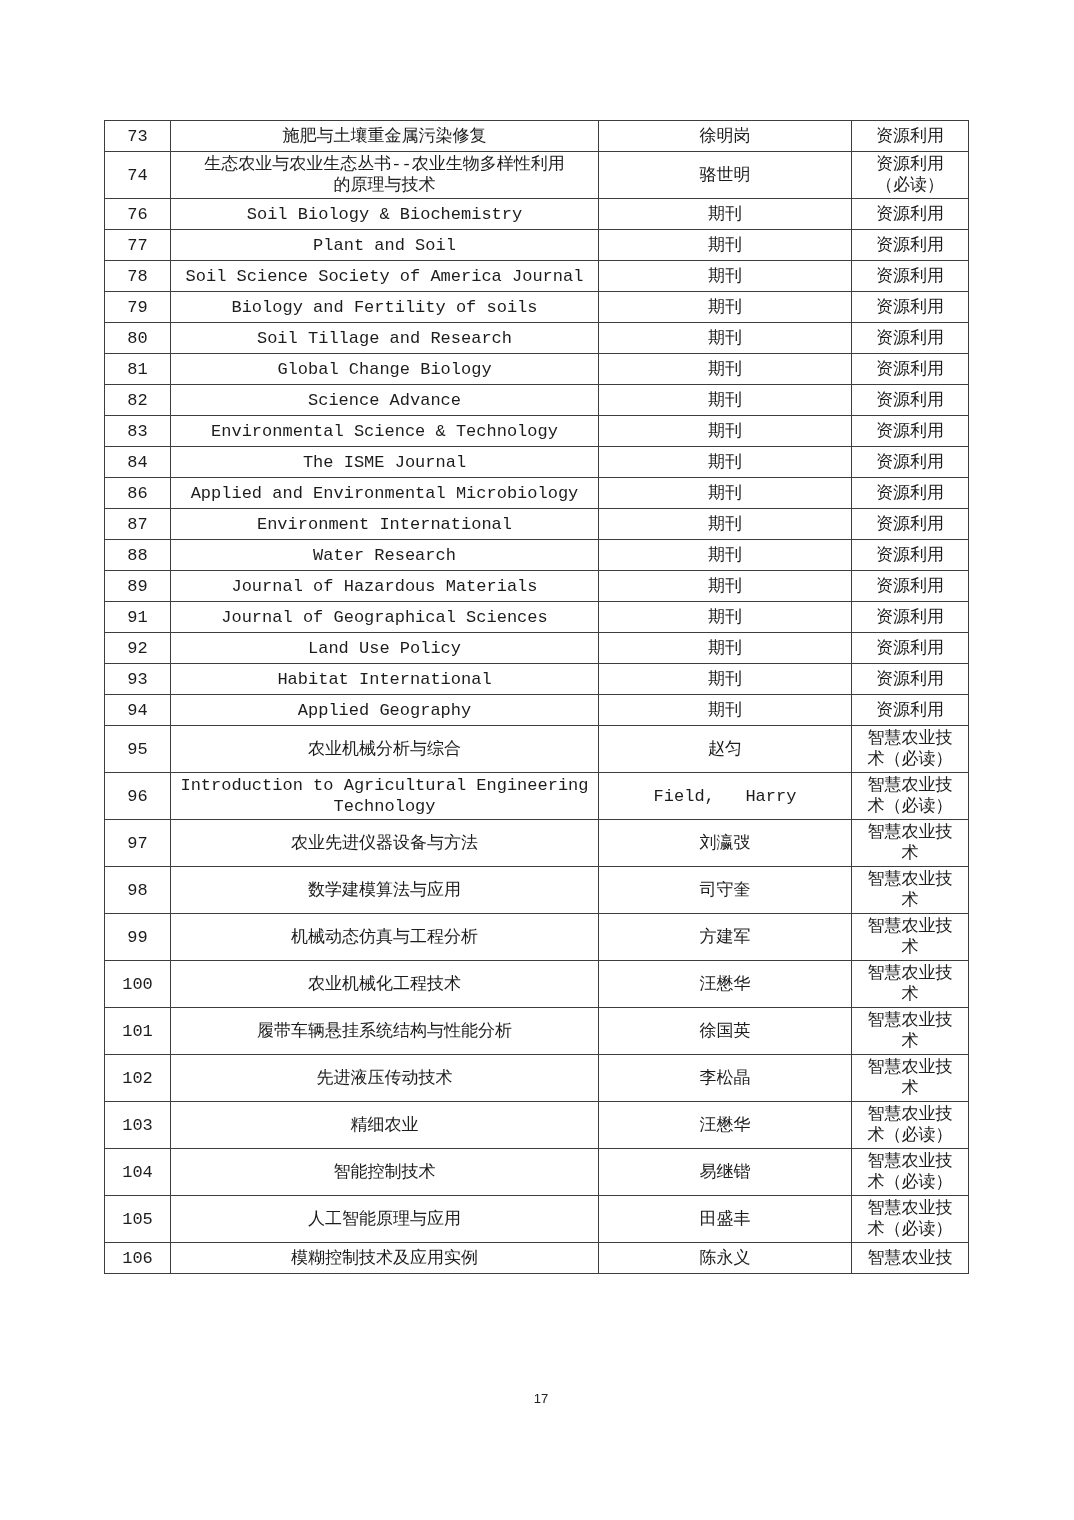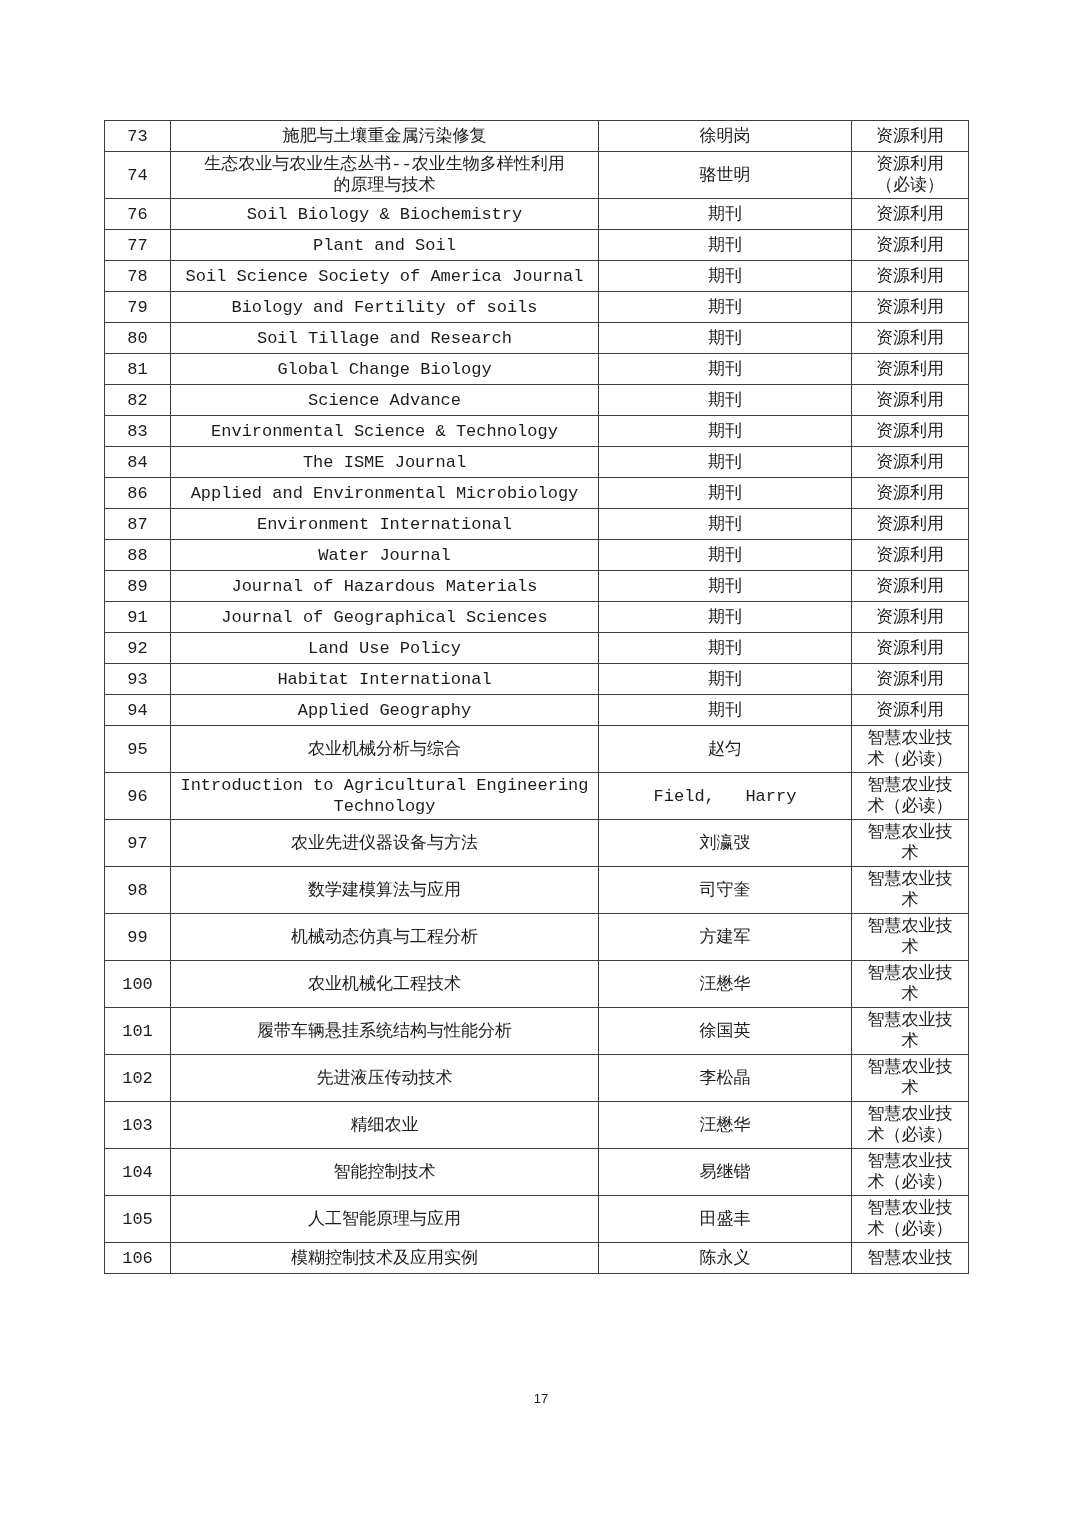--- a/index.html
+++ b/index.html
@@ -139,21 +139,21 @@
     <td class="cell">资源利用</td>
   </tr>
         <tr class="table-row">
     <td class="cell">87</td>
     <td class="cell">Environment International</td>
     <td class="cell">期刊</td>
     <td class="cell">资源利用</td>
   </tr>
         <tr class="table-row">
     <td class="cell">88</td>
-    <td class="cell">Water Journal</td>
+    <td class="cell">Water Research</td>
     <td class="cell">期刊</td>
     <td class="cell">资源利用</td>
   </tr>
         <tr class="table-row">
     <td class="cell">89</td>
     <td class="cell">Journal of Hazardous Materials</td>
     <td class="cell">期刊</td>
     <td class="cell">资源利用</td>
   </tr>
         <tr class="table-row">

